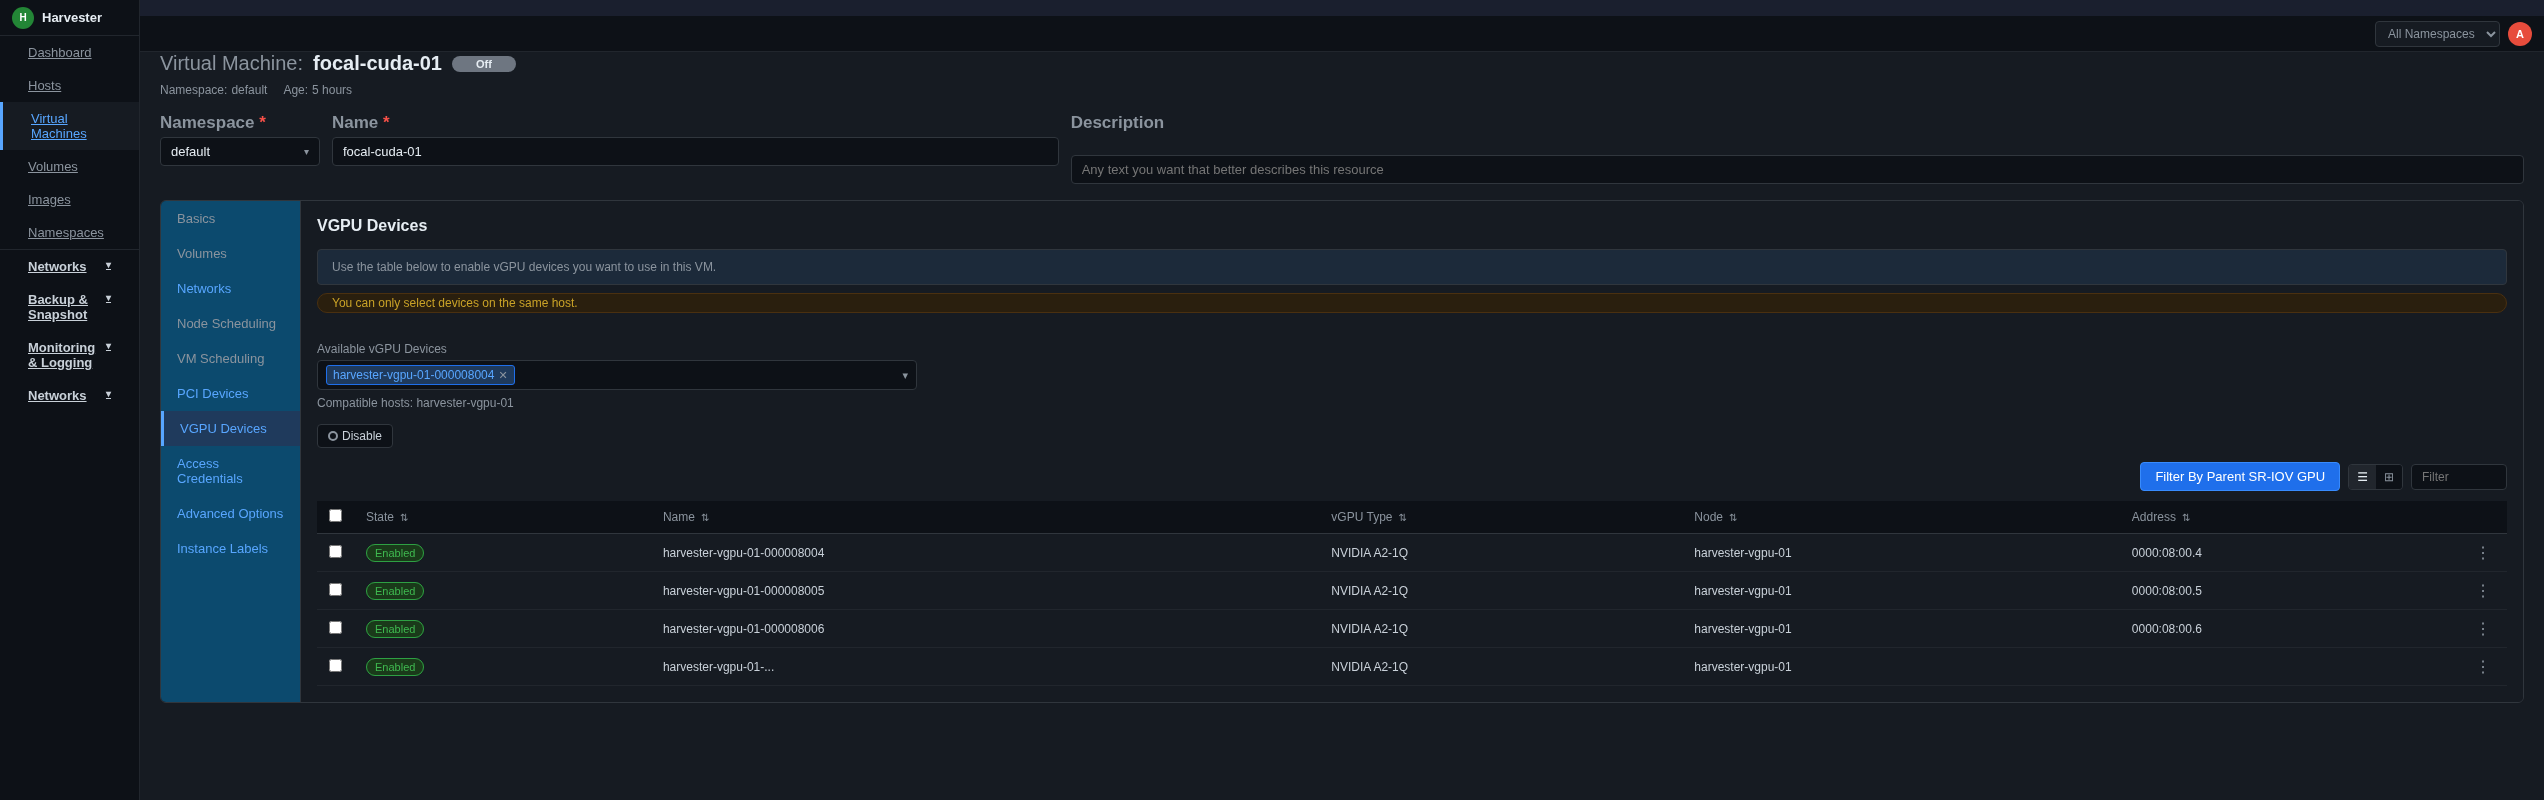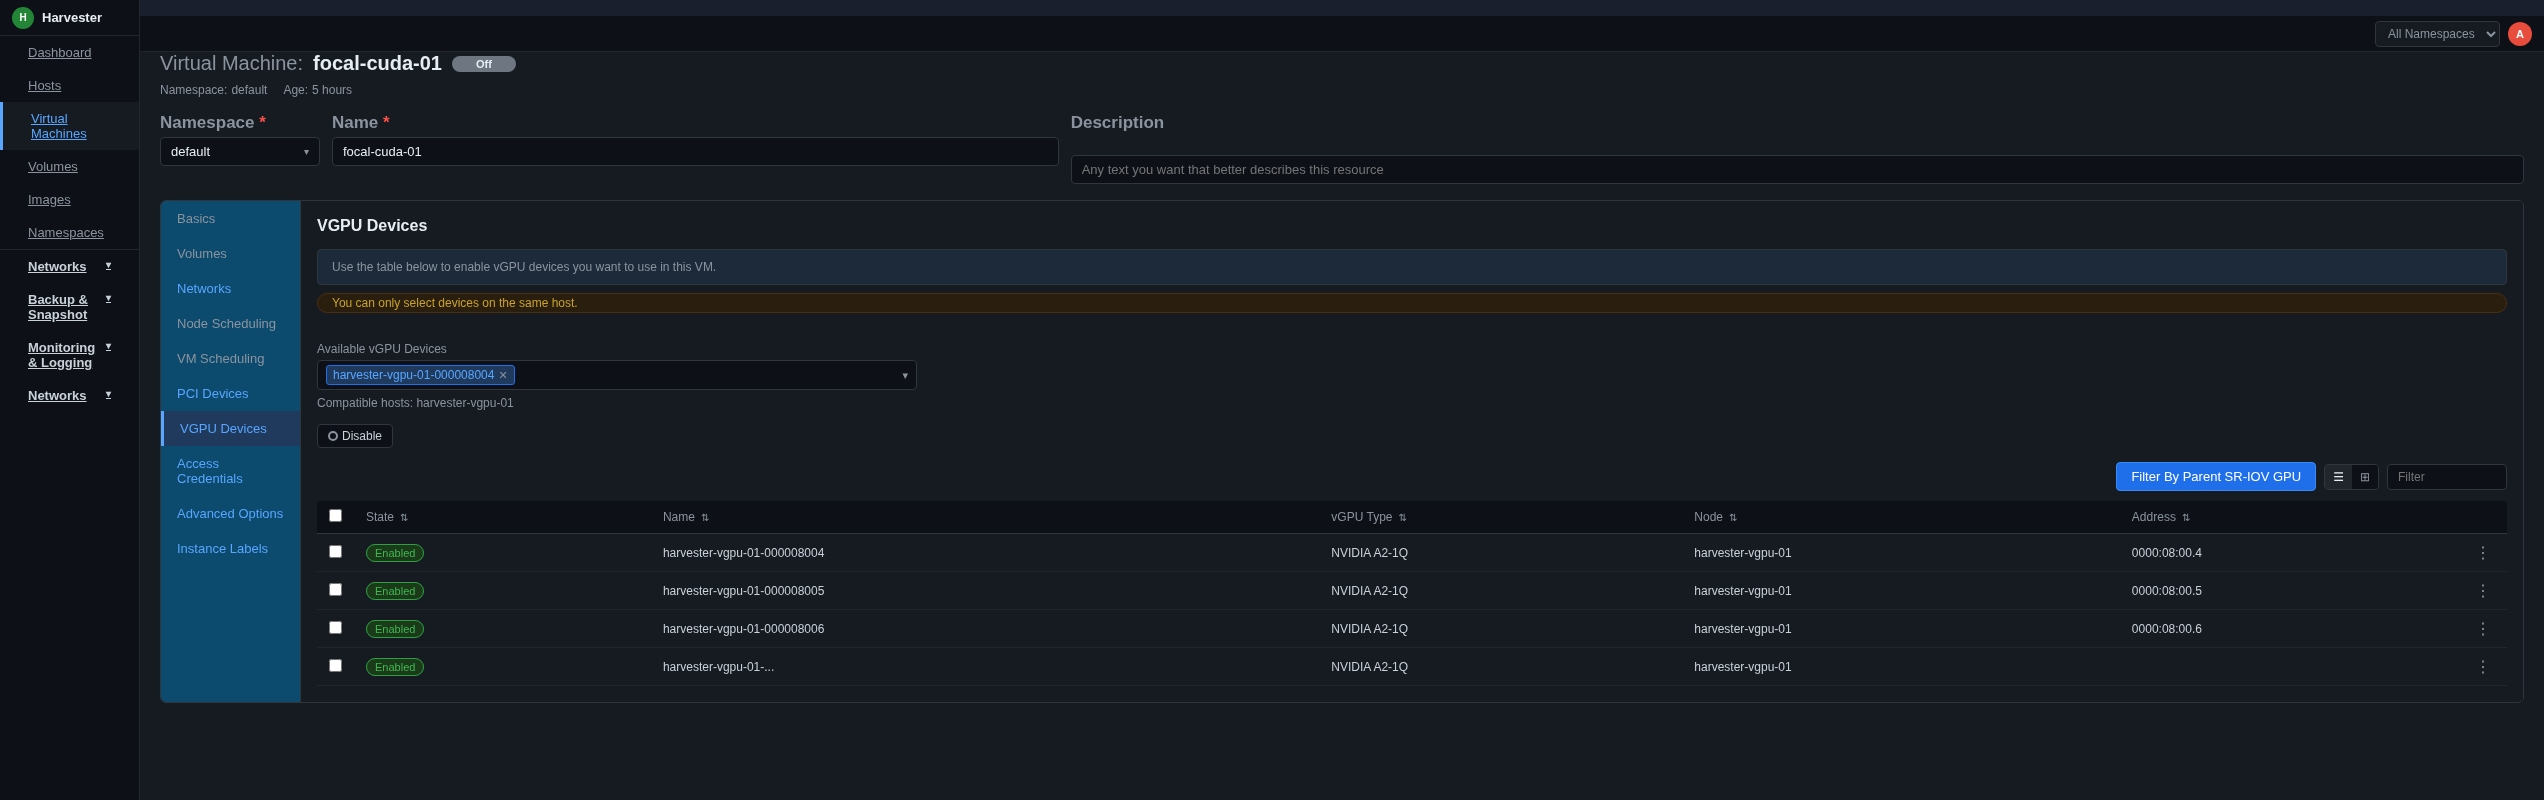--- a/index.html
+++ b/index.html
@@ -60,21 +60,21 @@
     .tag-chip .remove { color: #8b949e; cursor: pointer; font-size: 11px; }
     .dropdown-arrow { margin-left: auto; color: #8b949e; font-size: 11px; }
     .compatible-hosts { font-size: 12px; color: #8b949e; margin-top: 6px; margin-bottom: 14px; }
 
     
     .btn { padding: 6px 14px; border-radius: 4px; border: none; cursor: pointer; font-size: 13px; display: inline-flex; align-items: center; gap: 6px; }
     .btn-blue { background: #1f6feb; color: white; border: 1px solid #388bfd; }
 
     
     .table-toolbar { display: flex; align-items: center; justify-content: flex-end; gap: 8px; margin-bottom: 10px; }
-    .filter-input { background: #0d1117; border: 1px solid #30363d; color: #e6edf3; padding: 5px 10px; border-radius: 4px; font-size: 12px; width: 120px; }
+    .filter-input { background: #0d1117; border: 1px solid #30363d; color: #e6edf3; padding: 5px 10px; border-radius: 4px; font-size: 12px; width: 96px; }
     .view-toggle { display: flex; border: 1px solid #30363d; border-radius: 4px; overflow: hidden; }
     .view-toggle-btn { background: #0d1117; border: none; color: #8b949e; padding: 5px 8px; cursor: pointer; font-size: 12px; }
     .view-toggle-btn.active { background: #21262d; color: #e6edf3; }
 
     
     .data-table { width: 100%; border-collapse: collapse; }
     .data-table th { background: #0d1117; color: #8b949e; font-size: 12px; font-weight: 500; padding: 8px 12px; text-align: left; border-bottom: 1px solid #30363d; }
     .data-table td { padding: 9px 12px; border-bottom: 1px solid #21262d; font-size: 12px; color: #c9d1d9; }
     .checkbox-cell { width: 30px; }
     .checkbox { accent-color: #1f6feb; }

